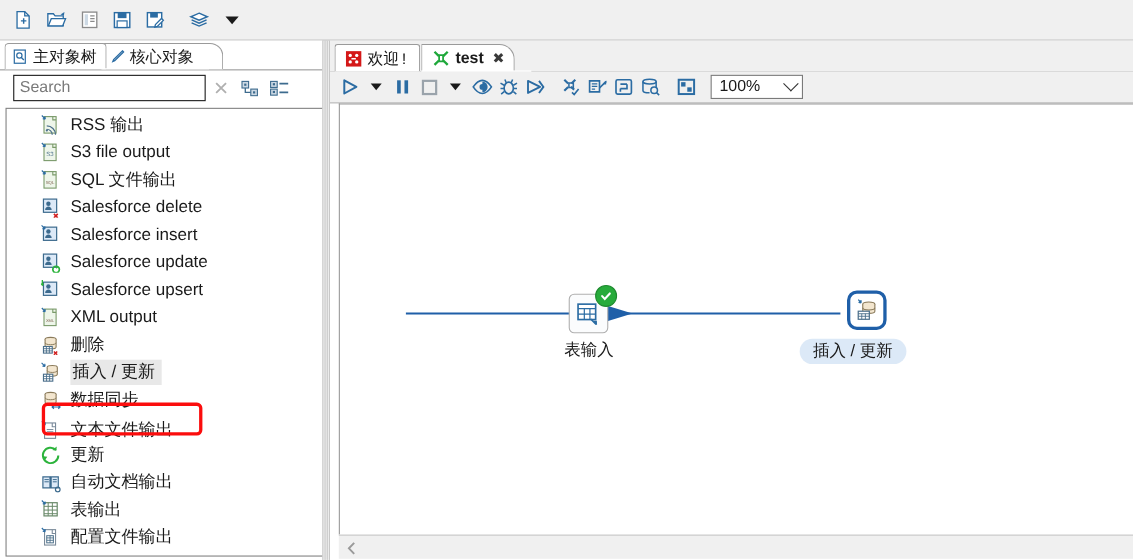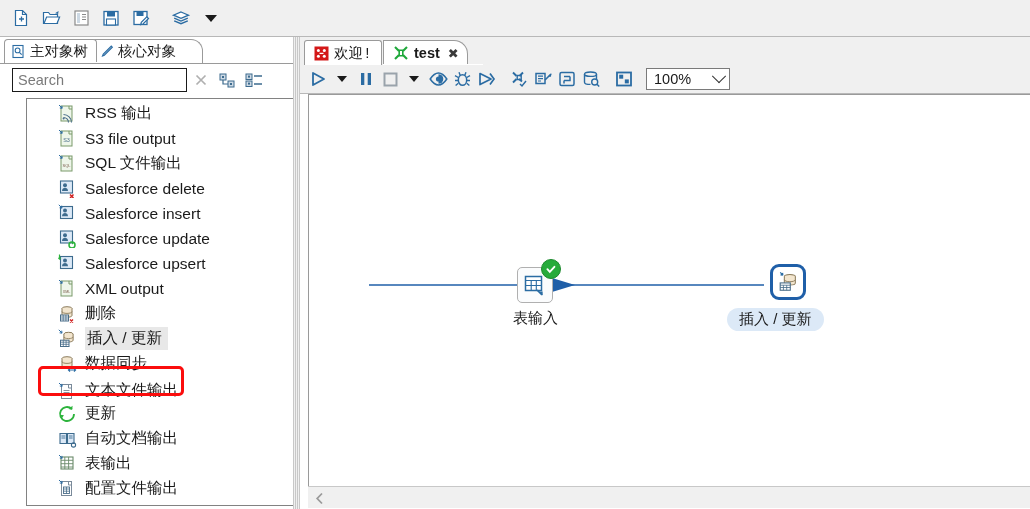--- a/index.html
+++ b/index.html
@@ -63,21 +63,21 @@
     font-size:14.5px; color:#4a4a4a; padding:0 5px;
     font-family:"Liberation Sans","DejaVu Sans",sans-serif;
     outline:none;
   }
   .search-input::placeholder { color:#7a7a7a; opacity:1; }
   .clear-x { width:28px; height:24px; display:flex; align-items:center; justify-content:center; }
   .hdr-icon { width:26px; height:24px; display:flex; align-items:center; justify-content:center; }
 
   
   .tree-wrap {
-    position:absolute; left:26px; top:61px; width:316px; height:408px;
+    position:absolute; left:5px; top:61px; width:316px; height:408px;
     border:1px solid #828282; background:#ffffff; box-sizing:border-box; overflow:hidden;
   }
   .tree-list { position:absolute; left:0; top:0; width:258px; height:406px; }
   .tree-item {
     position:absolute; left:0; height:25px; width:258px;
     display:flex; align-items:center; gap:8px; padding-left:30px; box-sizing:border-box;
     font-size:15.5px; color:#1a1a1a; white-space:nowrap;
   }
   .tree-item .ticon { width:20px; height:20px; flex:none; display:flex; align-items:center; justify-content:center; }
 

